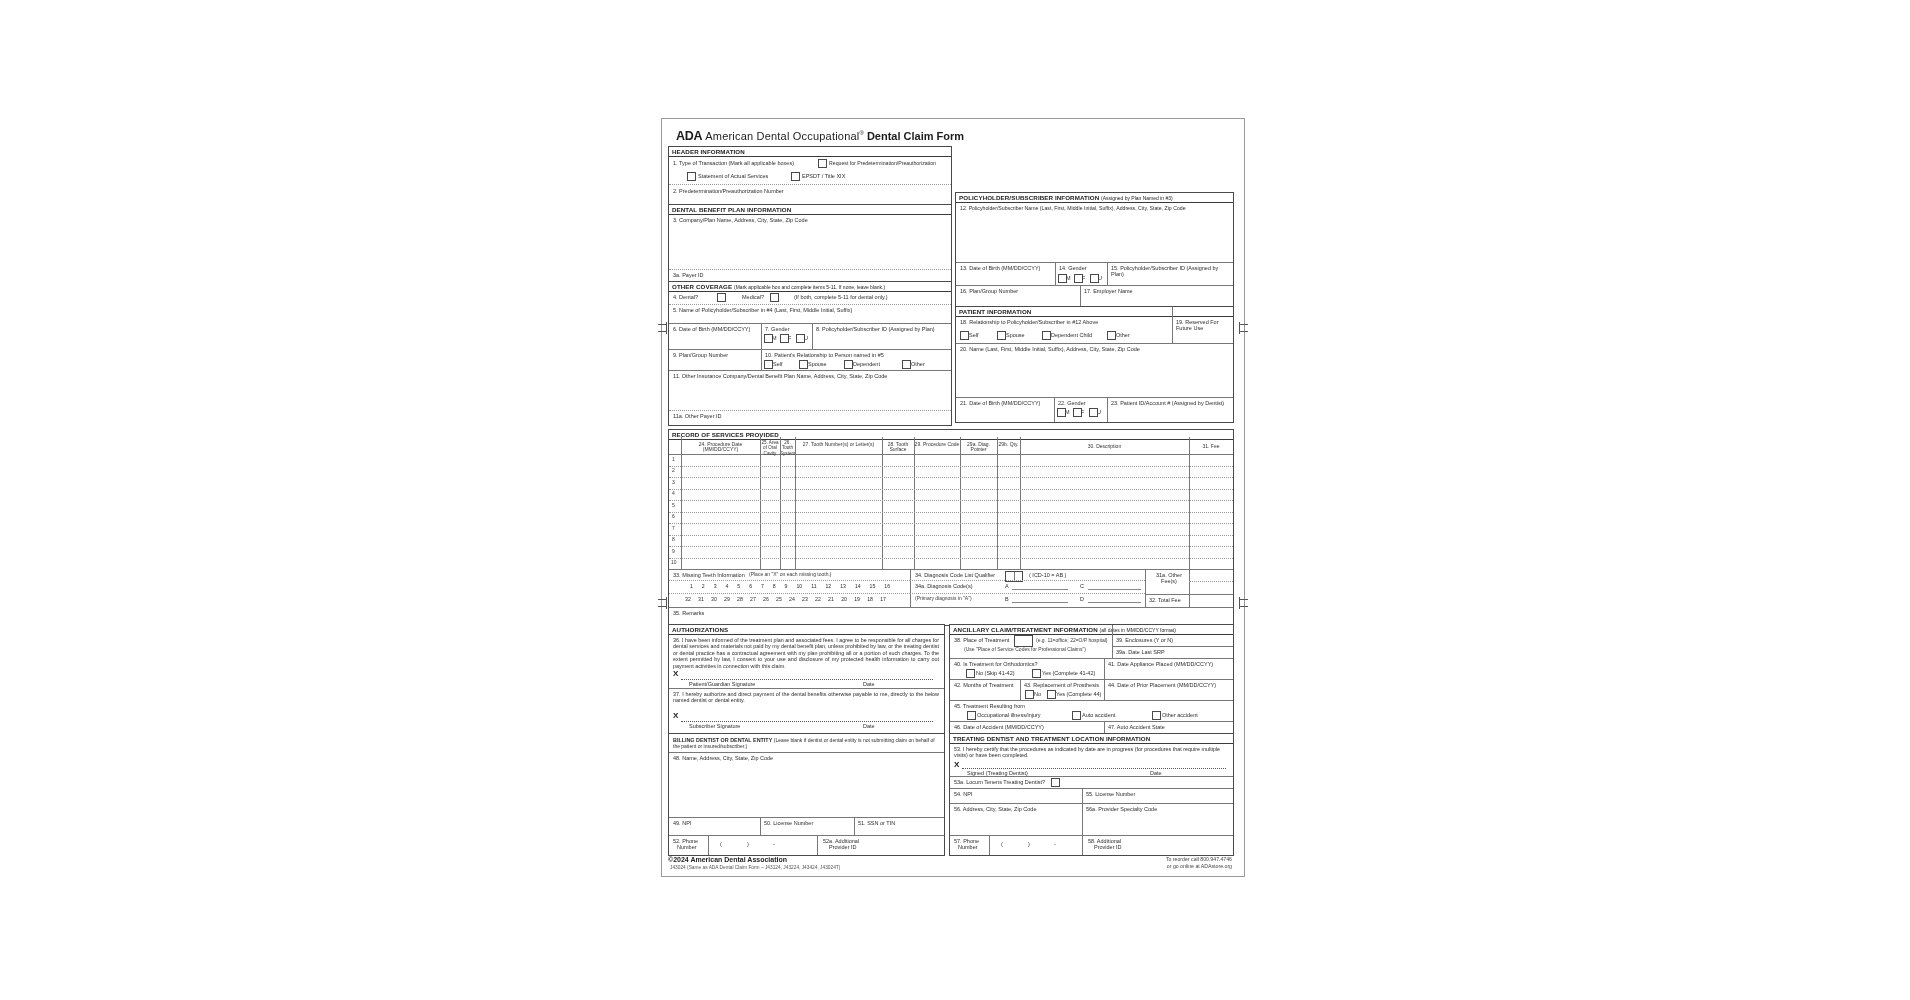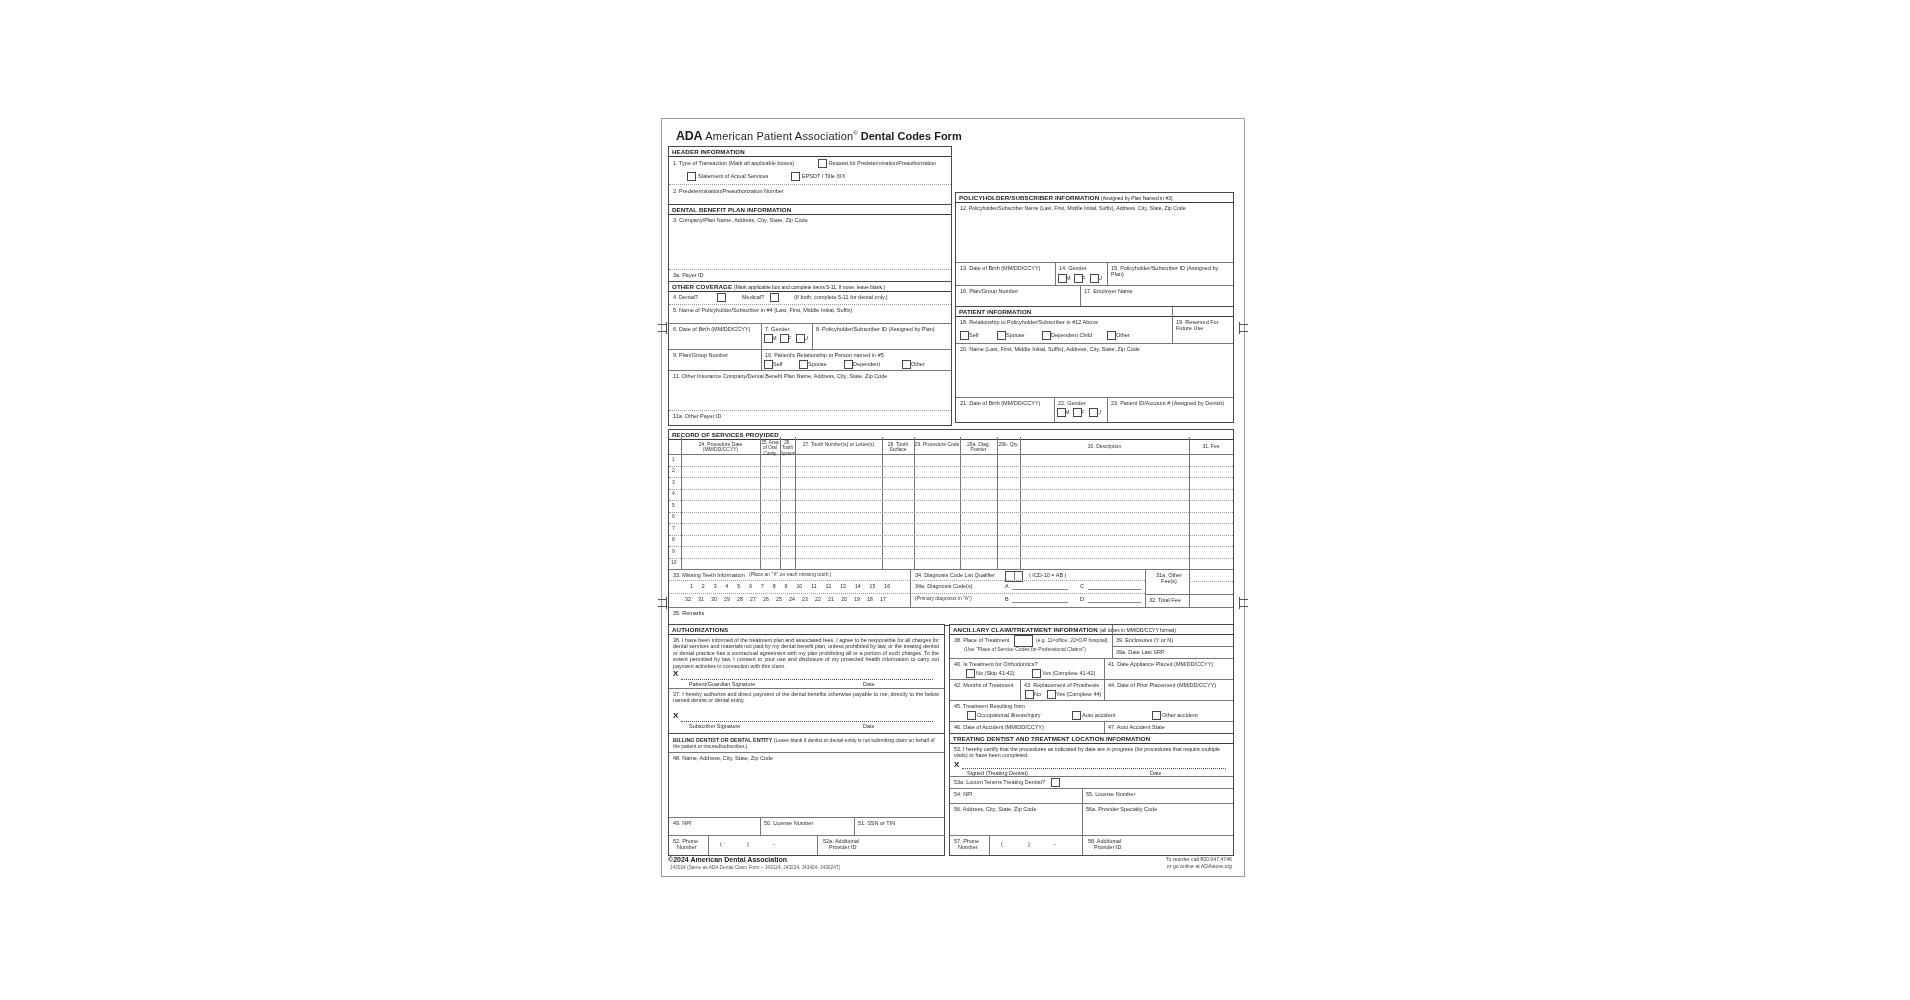--- a/index.html
+++ b/index.html
@@ -38,22 +38,22 @@
   .ftr{position:absolute;font-size:5.2px;color:#444;white-space:nowrap;text-align:right;}
 </style>
 </head>
 <body>
 
 <div class="canvas">
   <div class="paper">
 
     <div class="title">
       <span class="ada">ADA</span>
-      <span class="assoc">American Patient Association</span><sup>®</sup>
-      <span class="bold">Dental Codes Form</span>
+      <span class="assoc">American Dental Occupational</span><sup>®</sup>
+      <span class="bold">Dental Claim Form</span>
     </div>
 
     <div class="box" style="left:6px;top:27px;width:282px;height:59px;">
       <div class="bar"><span>HEADER INFORMATION</span></div>
       <div class="t" style="left:4px;top:13px;">1. Type of Transaction (Mark all applicable boxes)</div>
       <div class="cb" style="left:149px;top:12px;"></div>
       <div class="t" style="left:160px;top:13px;font-size:5.2px;">Request for Predetermination/Preauthorization</div>
       <div class="cb" style="left:18px;top:25px;"></div>
       <div class="t" style="left:29px;top:26px;">Statement of Actual Services</div>
       <div class="cb" style="left:122px;top:25px;"></div>

